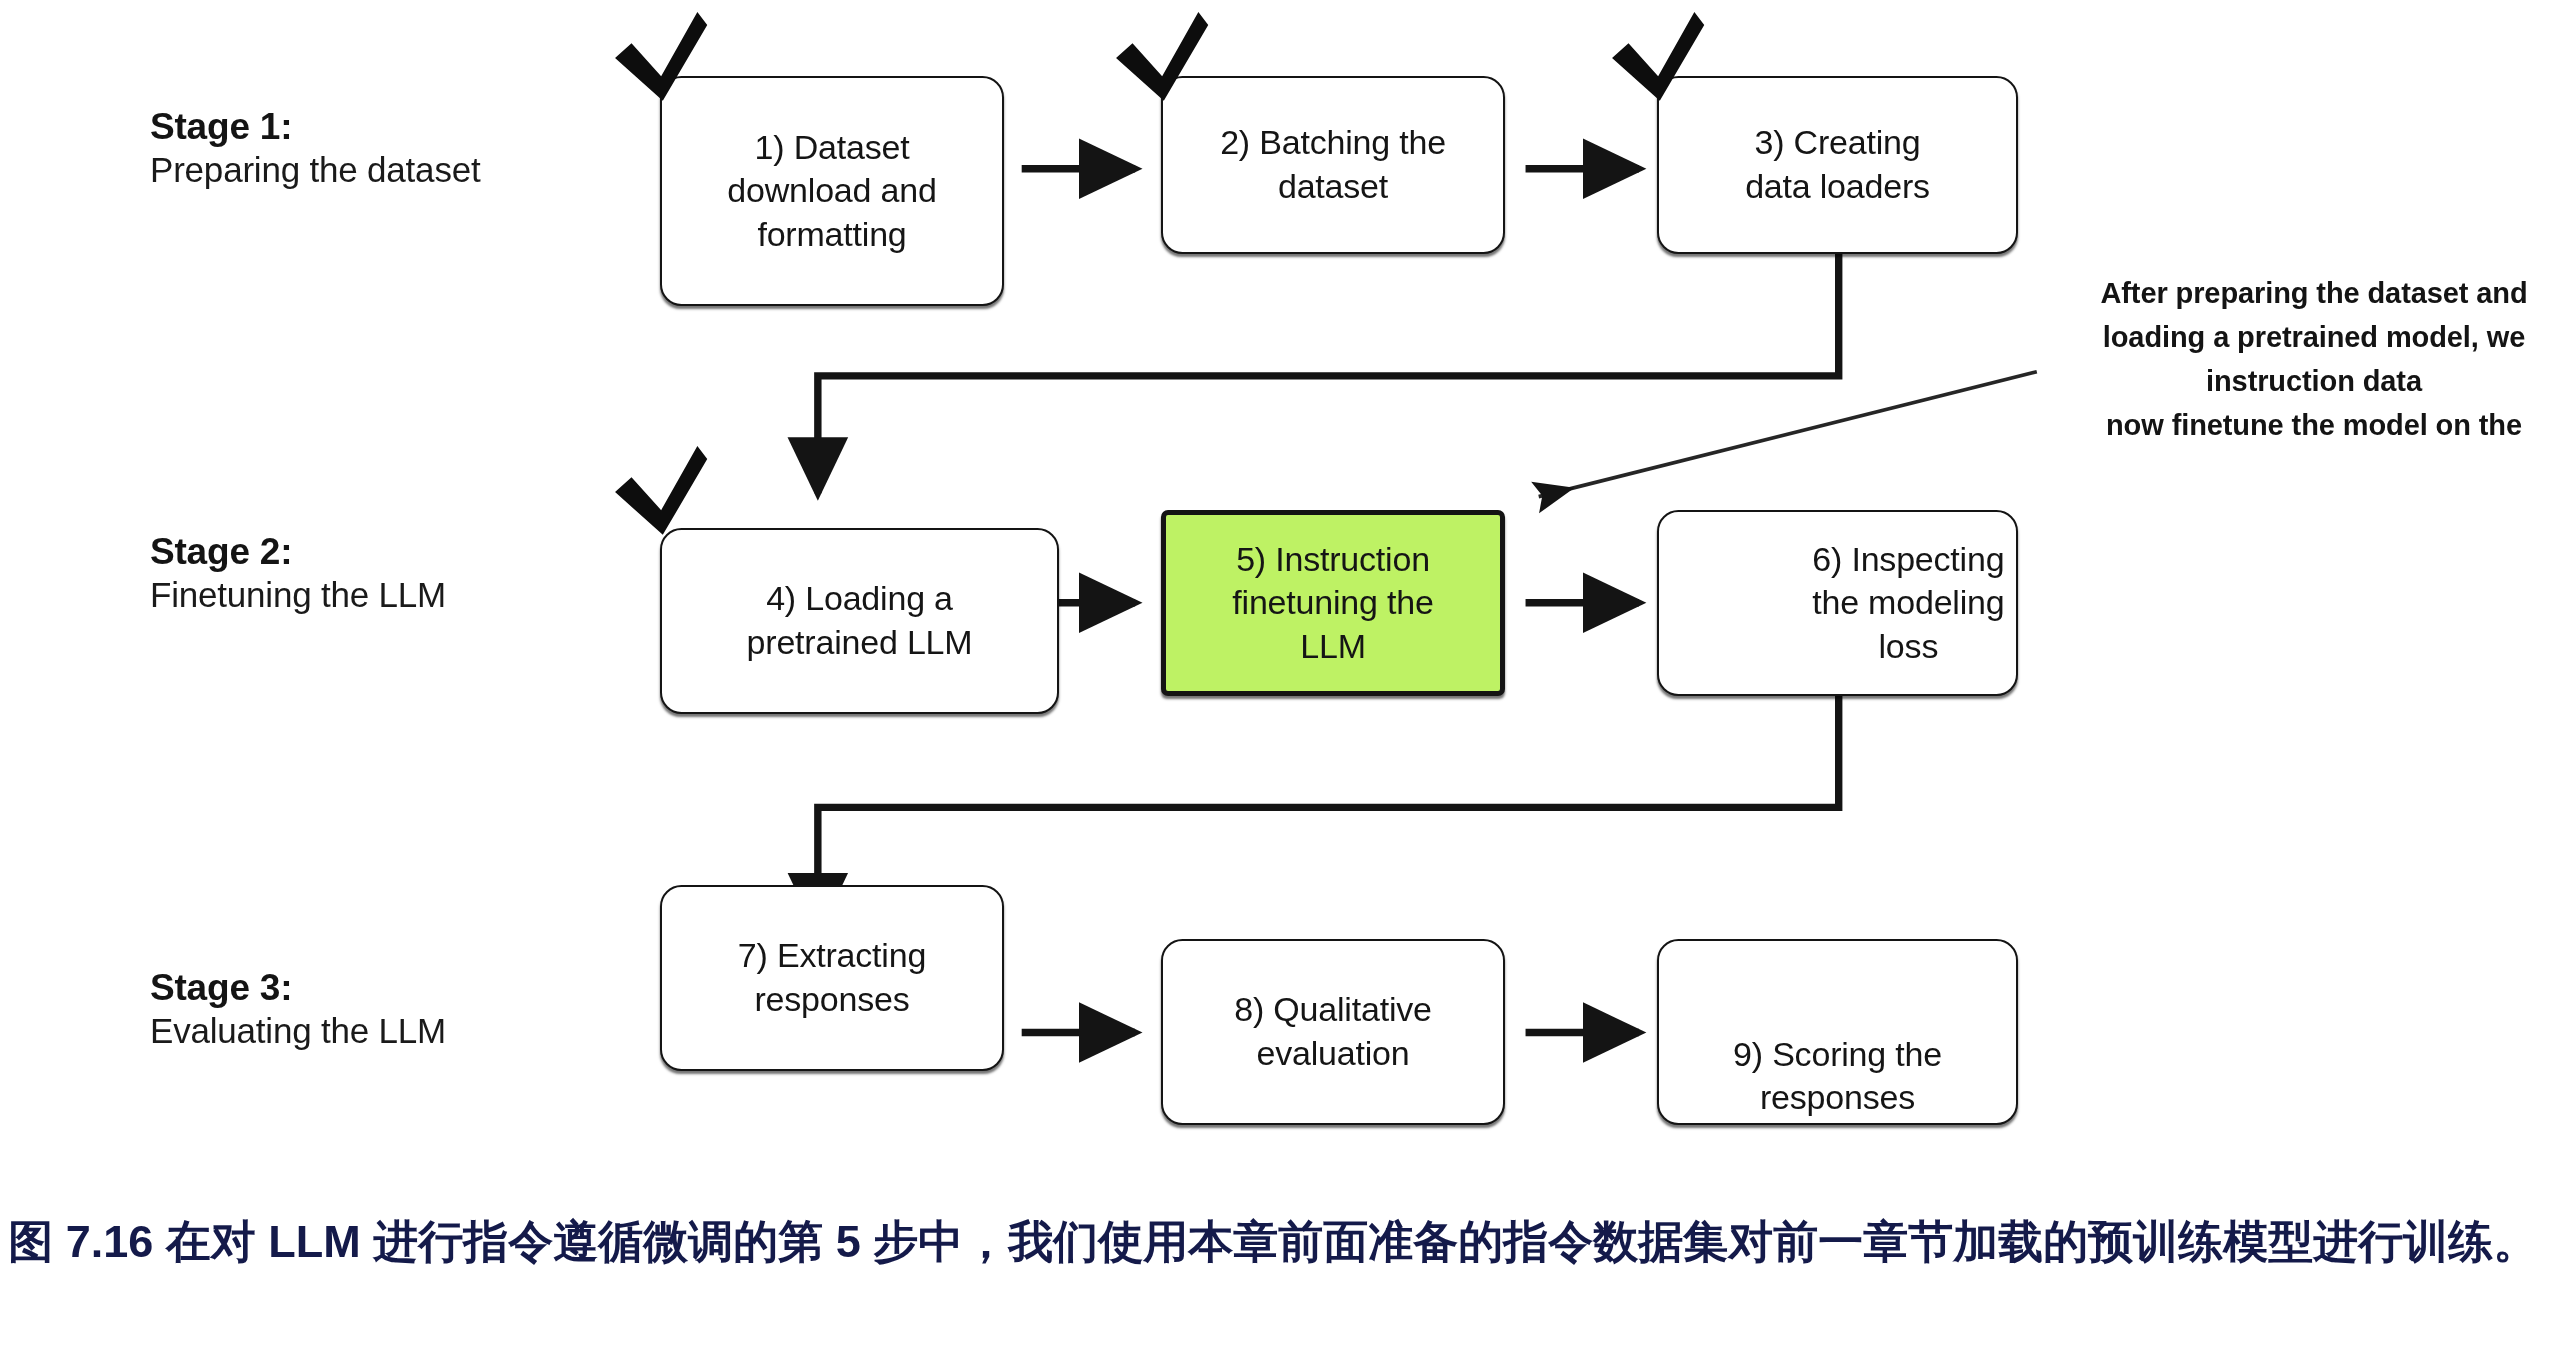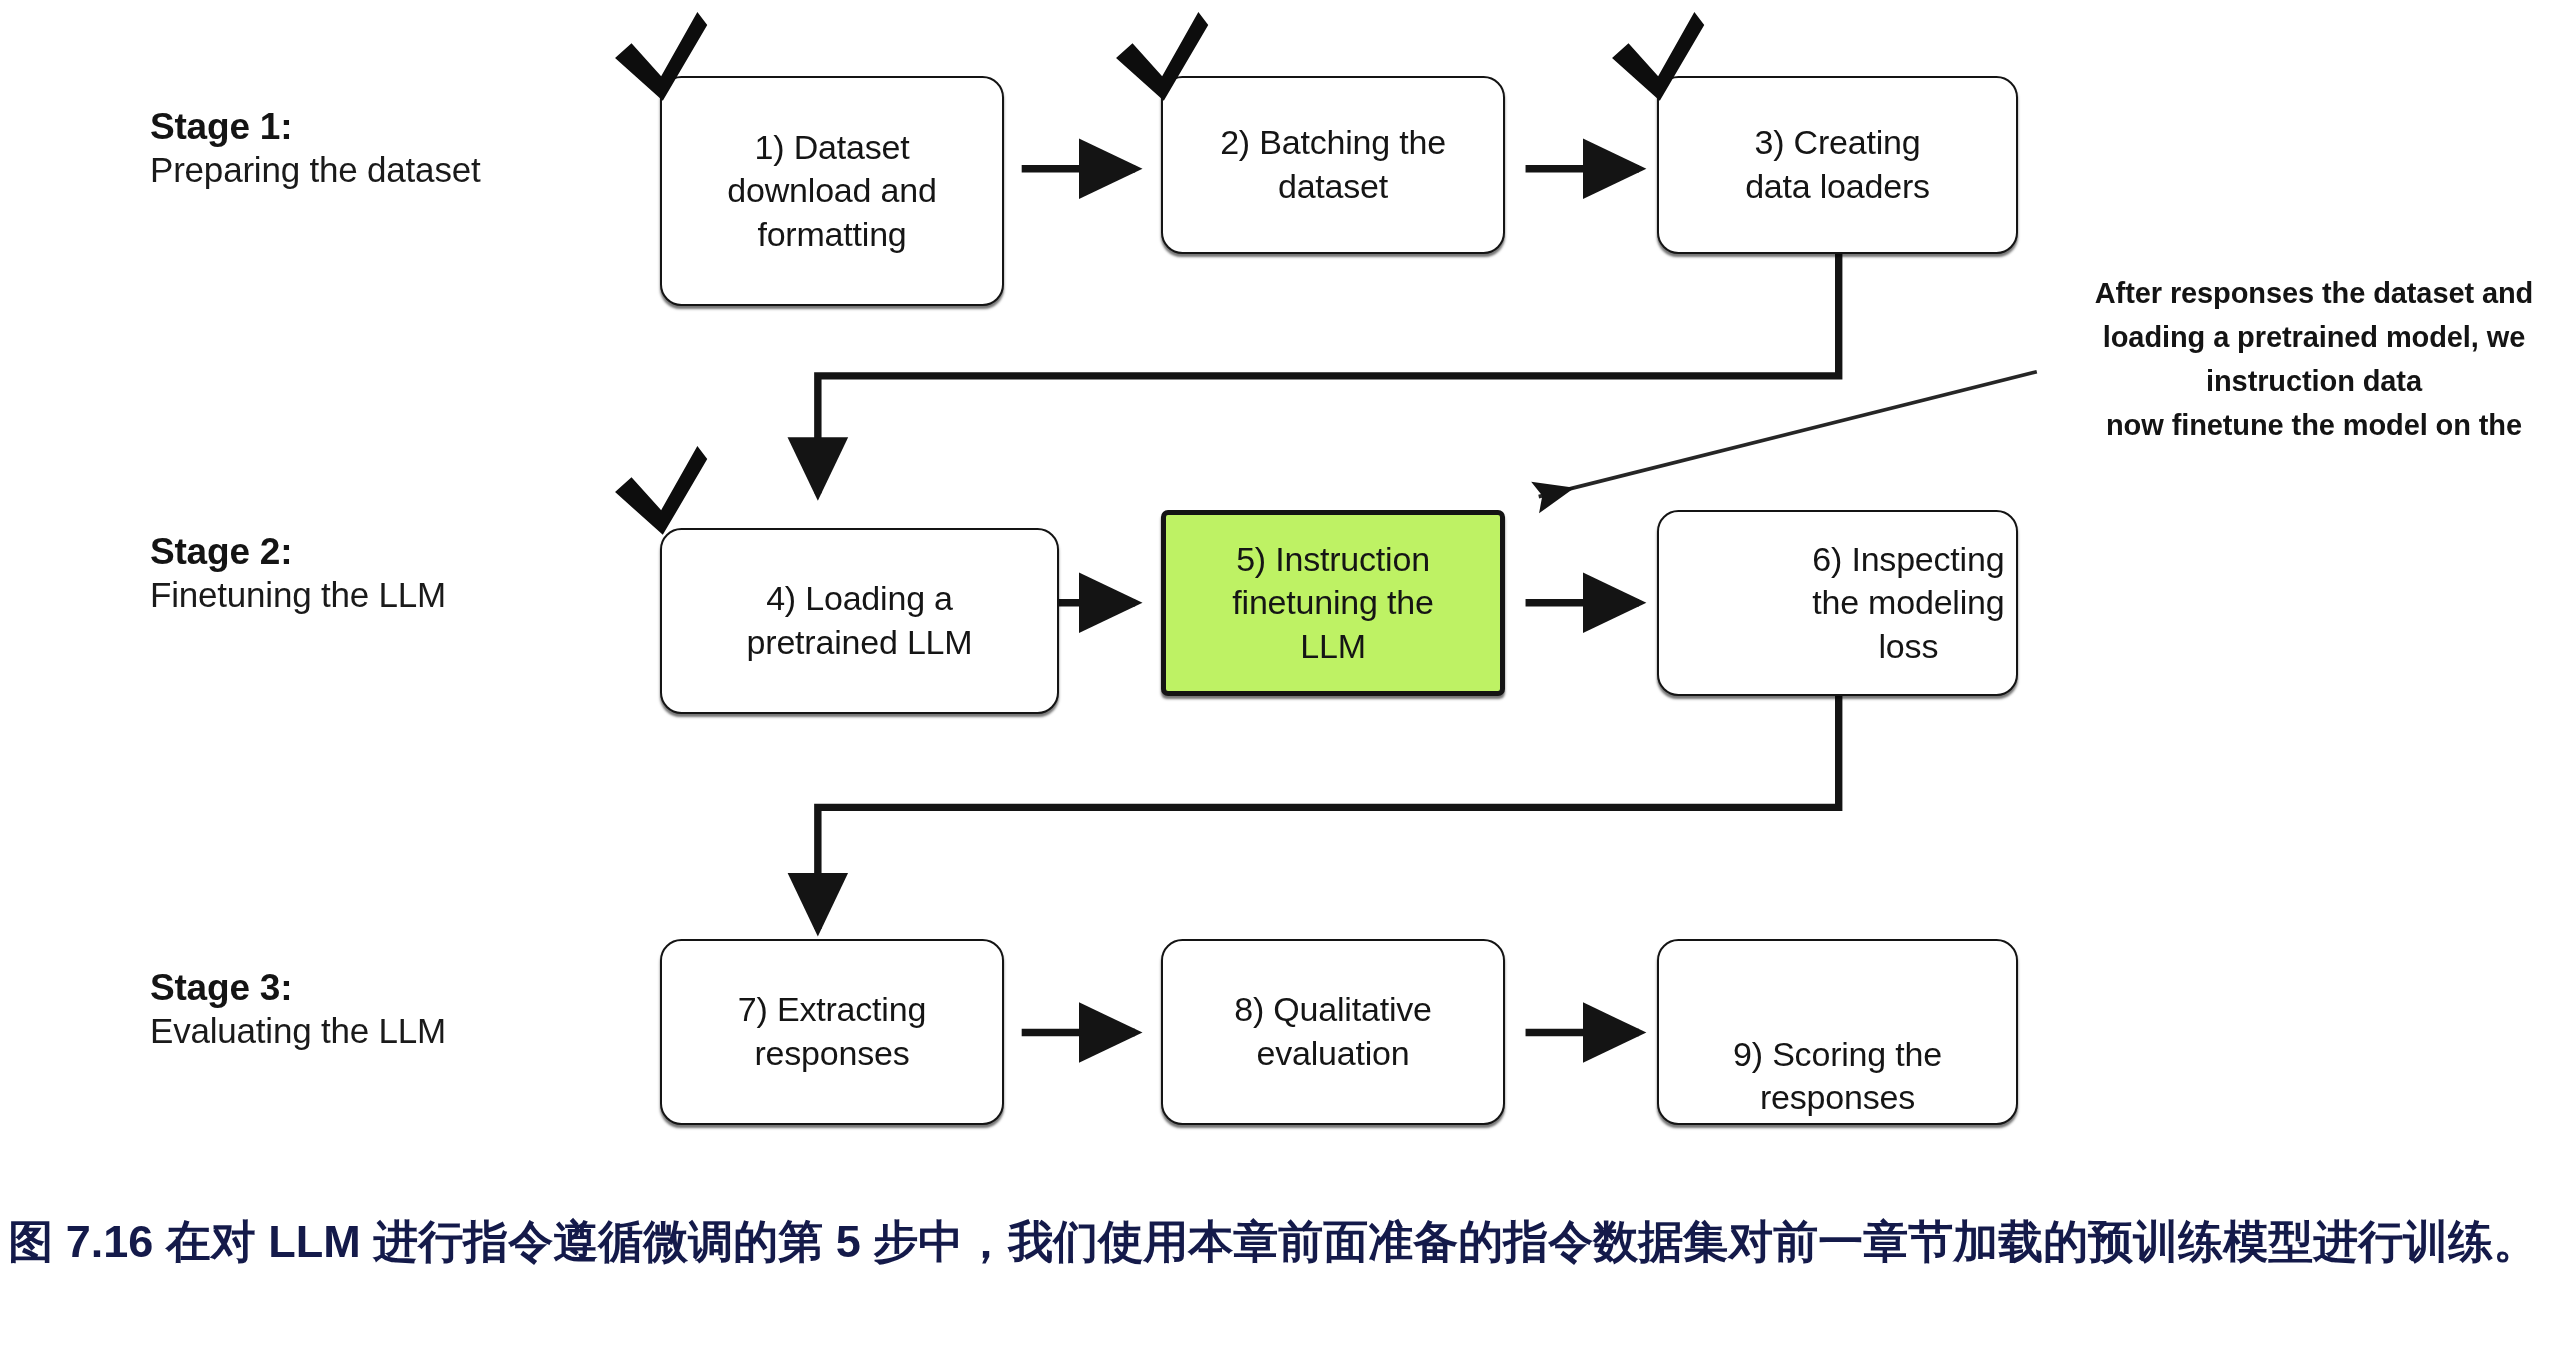--- a/index.html
+++ b/index.html
@@ -209,21 +209,21 @@
     </span>
   </div>
   <div class="flow-box" style="left:1657px; top:510px; width:361px; height:186px;justify-content:flex-end;">
     <span class="box-text">
       <span>6) Inspecting</span><br>
       <span>the modeling</span><br>
       <span>loss</span>
     </span>
   </div>
 
-  <div class="flow-box" style="left:660px; top:939px; width:344px; height:186px;">
+  <div class="flow-box" style="left:660px; top:885px; width:344px; height:186px;">
     <span class="box-text">
       <span>7) Extracting</span><br>
       <span>responses</span>
     </span>
   </div>
   <div class="flow-box" style="left:1161px; top:939px; width:344px; height:186px;">
     <span class="box-text">
       <span>8) Qualitative</span><br>
       <span>evaluation</span>
     </span>
@@ -242,21 +242,21 @@
     <path d="M6,62 L26,44 L62,84 L106,6 L118,22 L64,114 z" fill="#0d0d0d"></path>
   </svg>
   <svg class="check-mark" style="left:1607px; top:6.6px;" viewBox="0 0 120 130">
     <path d="M6,62 L26,44 L62,84 L106,6 L118,22 L64,114 z" fill="#0d0d0d"></path>
   </svg>
   <svg class="check-mark" style="left:610px; top:441px;" viewBox="0 0 120 130">
     <path d="M6,62 L26,44 L62,84 L106,6 L118,22 L64,114 z" fill="#0d0d0d"></path>
   </svg>
 
   <div id="annotation-note">
-    <div>After responses the dataset and</div>
+    <div>After preparing the dataset and</div>
     <div>loading a pretrained model, we</div>
     <div>instruction data</div>
     <div>now finetune the model on the</div>
   </div>
 
   <div id="caption">图 7.16 在对 LLM 进行指令遵循微调的第 5 步中，我们使用本章前面准备的指令数据集对前一章节加载的预训练模型进行训练。</div>
 
 </div>
 
 

